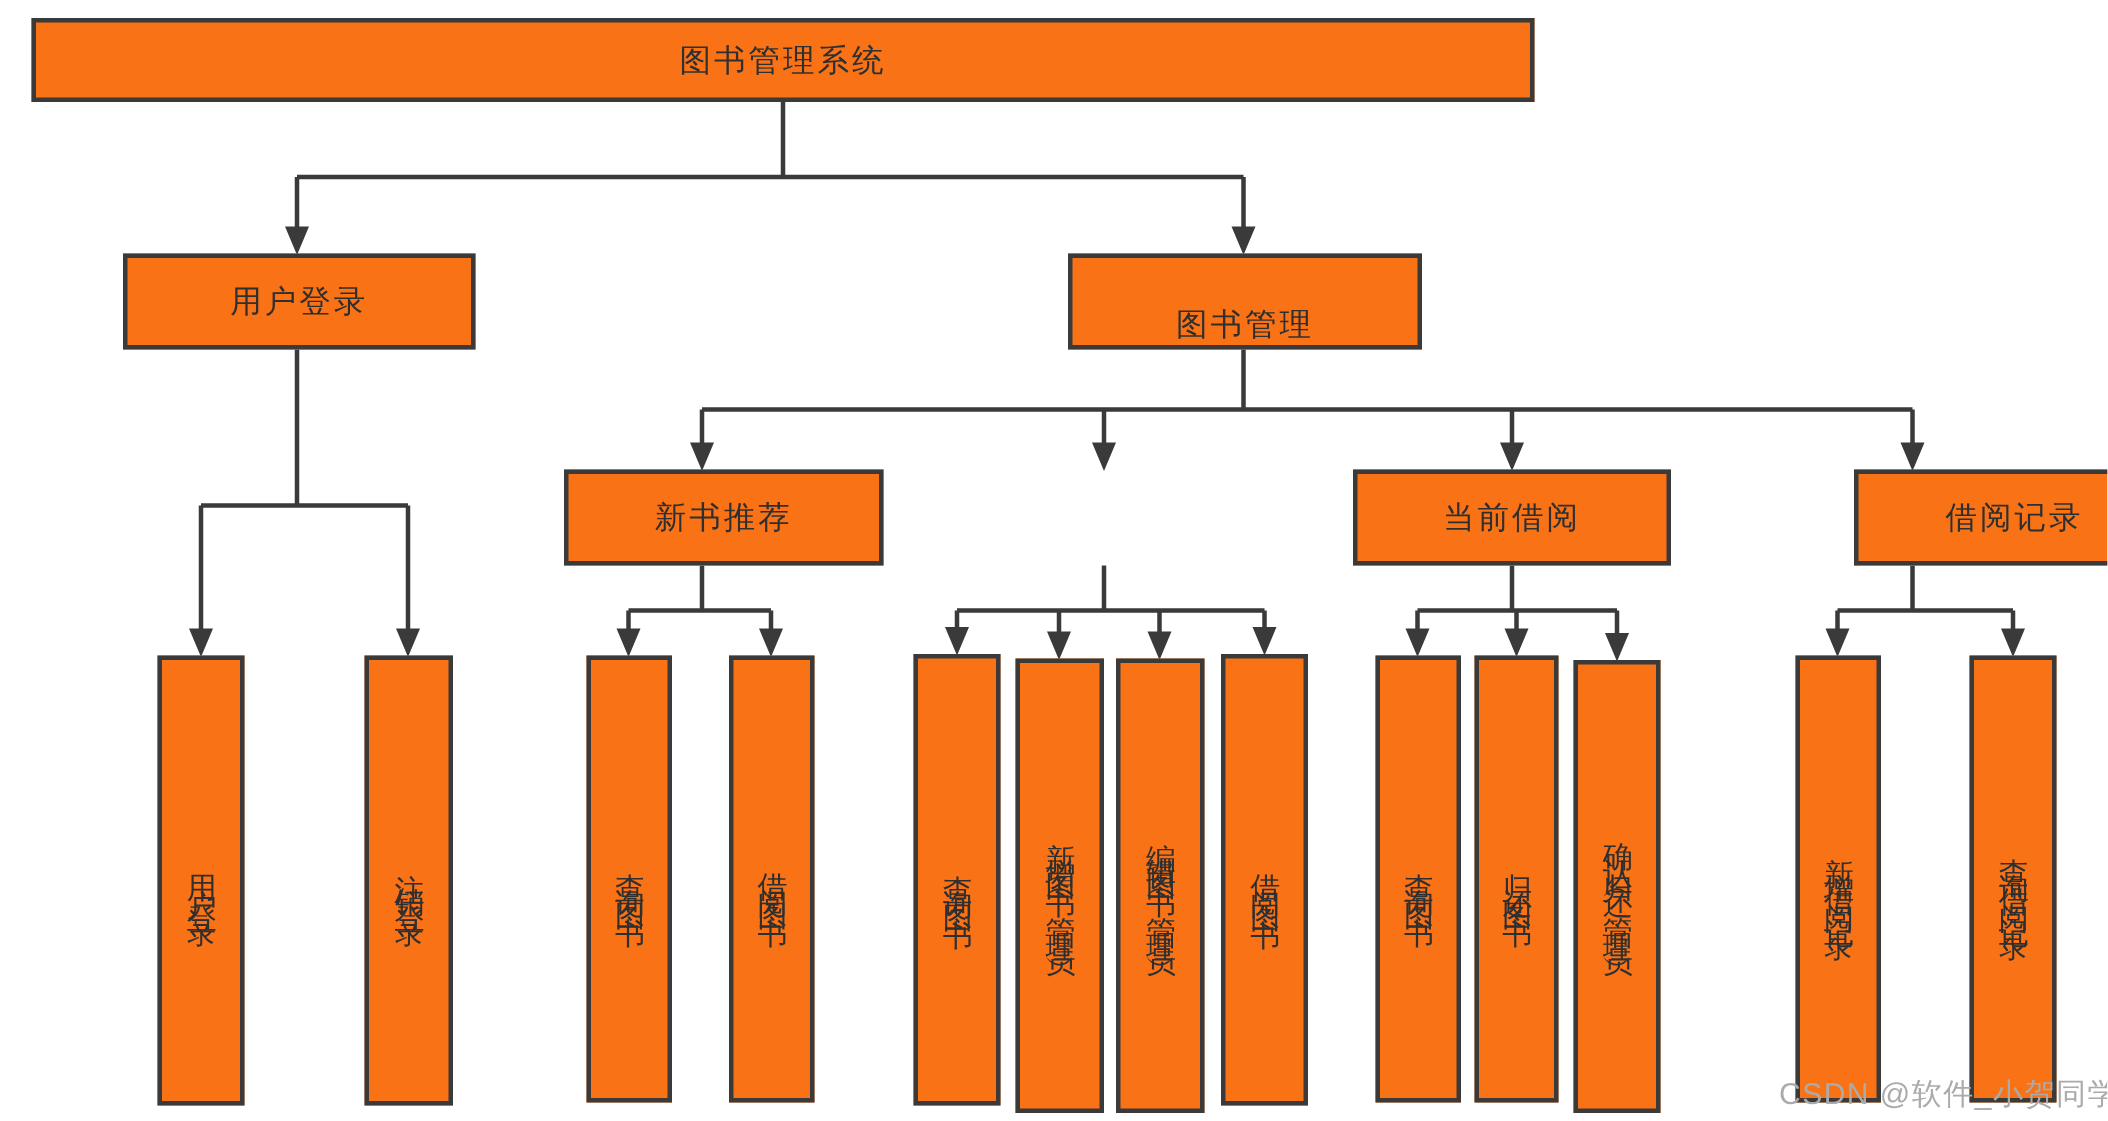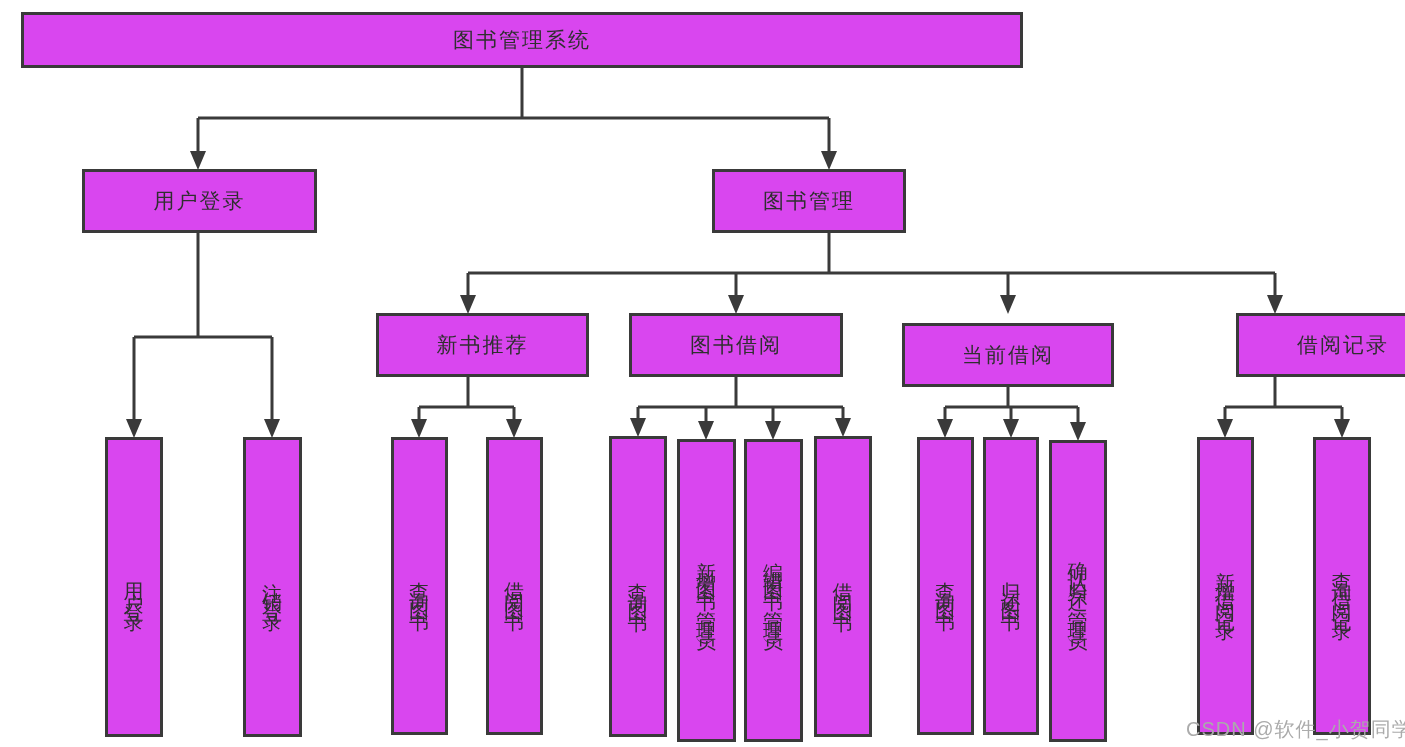--- a/index.html
+++ b/index.html
@@ -20,21 +20,21 @@
     left: 0;
     top: 0;
     width: 1405px;
     height: 747px;
     z-index: 1;
   }
   .node {
     position: absolute;
     box-sizing: border-box;
     border: 3px solid #3a3a3a;
-    background: #d946ef;
+    background: #f97316;
     display: flex;
     align-items: center;
     justify-content: center;
     color: #2f2f2f;
     z-index: 2;
   }
   .node.h {
     font-size: 21px;
     letter-spacing: 2px;
     white-space: nowrap;
@@ -99,31 +99,28 @@
          M1334,419 L1350,419 L1342,438 Z"></path>
   </svg>
 
   <div class="node h" style="left:21px; top:12px; width:1002px; height:56px;">
     <span class="lbl">图书管理系统</span>
   </div>
 
   <div class="node h" style="left:82px; top:169px; width:235px; height:64px;">
     <span class="lbl">用户登录</span>
   </div>
-  <div class="node h" style="left:712px; top:169px; width:194px; height:64px;">
+  <div class="node h" style="left:712px; top:169px; width:236px; height:64px;align-items:flex-end;">
     <span class="lbl">图书管理</span>
   </div>
 
   <div class="node h" style="left:362px; top:313px; width:213px; height:64px;margin-left:14px;">
     <span class="lbl">新书推荐</span>
   </div>
-  <div class="node h" style="left:629px; top:313px; width:214px; height:64px;">
-    <span class="lbl">图书借阅</span>
-  </div>
-  <div class="node h" style="left:902px; top:323px; width:212px; height:64px;">
+  <div class="node h" style="left:902px; top:313px; width:212px; height:64px;">
     <span class="lbl">当前借阅</span>
   </div>
   <div class="node h" style="left:1236px; top:313px; width:214px; height:64px;">
     <span class="lbl">借阅记录</span>
   </div>
 
   <div class="node v" style="left:105px; top:437px; width:58px; height:300px;">
     <span class="lbl">用户登录</span>
   </div>
   <div class="node v" style="left:243px; top:437px; width:59px; height:300px;">

